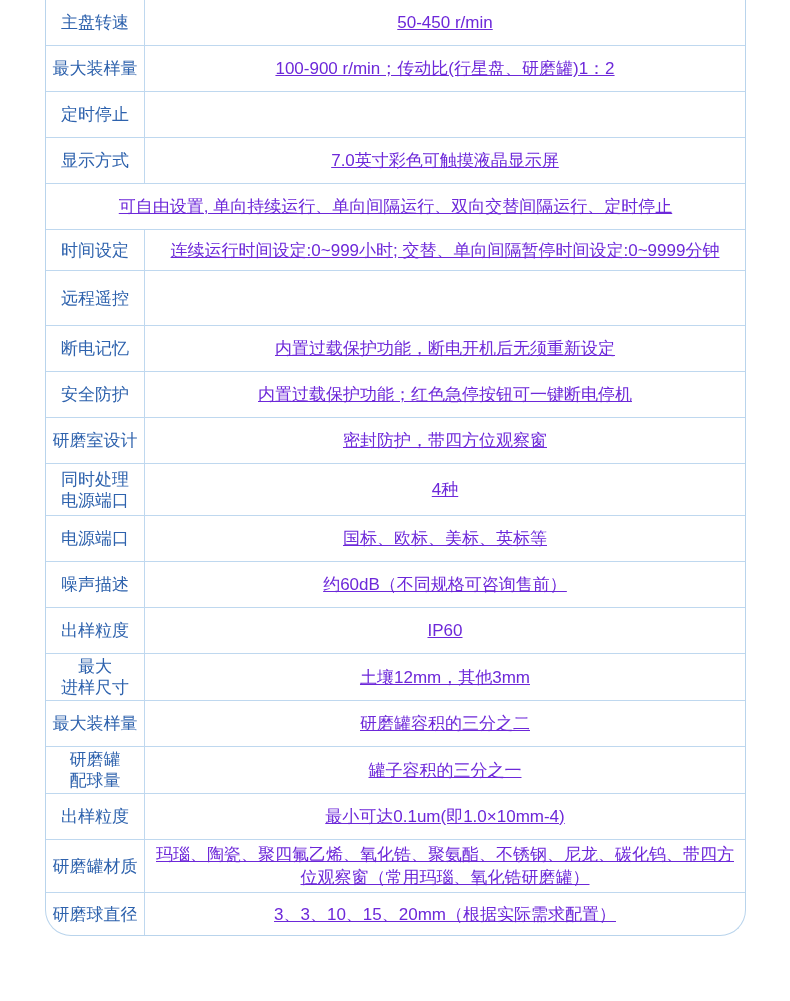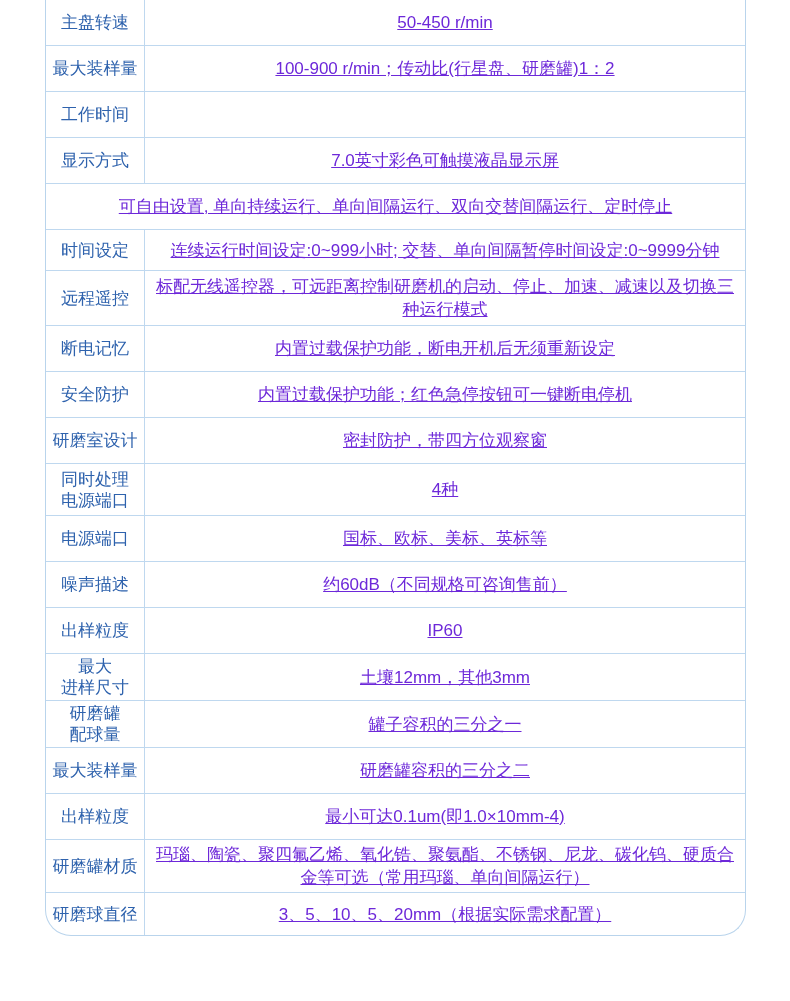--- a/index.html
+++ b/index.html
@@ -57,21 +57,21 @@
 
   <div class="row">
     <div class="label">
         <span>最大装样量</span>
       </div>
     <div class="value">100-900 r/min；传动比(行星盘、研磨罐)1：2</div>
   </div>
 
   <div class="row">
     <div class="label">
-        <span>工作时间</span>
+        <span>定时停止</span>
       </div>
   </div>
 
   <div class="row">
     <div class="label">
         <span>显示方式</span>
       </div>
     <div class="value">7.0英寸彩色可触摸液晶显示屏</div>
   </div>
 
@@ -83,21 +83,20 @@
     <div class="label">
         <span>时间设定</span>
       </div>
     <div class="value">连续运行时间设定:0~999小时; 交替、单向间隔暂停时间设定:0~9999分钟</div>
   </div>
 
   <div class="row h54">
     <div class="label">
         <span>远程遥控</span>
       </div>
-    <div class="value">标配无线遥控器，可远距离控制研磨机的启动、停止、加速、减速以及切换三种运行模式</div>
   </div>
 
   <div class="row">
     <div class="label">
         <span>断电记忆</span>
       </div>
     <div class="value">内置过载保护功能，断电开机后无须重新设定</div>
   </div>
 
   <div class="row">
@@ -146,48 +145,48 @@
   <div class="row">
     <div class="label">
       <span>最大</span>
       <span>进样尺寸</span>
     </div>
     <div class="value">土壤12mm，其他3mm</div>
   </div>
 
   <div class="row">
     <div class="label">
+        <span>最大装样量</span>
+      </div>
+    <div class="value">研磨罐容积的三分之二</div>
+  </div>
+
+  <div class="row">
+    <div class="label">
       <span>研磨罐</span>
       <span>配球量</span>
     </div>
     <div class="value">罐子容积的三分之一</div>
-  </div>
-
-  <div class="row">
-    <div class="label">
-        <span>最大装样量</span>
-      </div>
-    <div class="value">研磨罐容积的三分之二</div>
   </div>
 
   <div class="row">
     <div class="label">
         <span>出样粒度</span>
       </div>
     <div class="value">最小可达0.1um(即1.0×10mm-4)</div>
   </div>
 
   <div class="row h48">
     <div class="label">
         <span>研磨罐材质</span>
       </div>
-    <div class="value">玛瑙、陶瓷、聚四氟乙烯、氧化锆、聚氨酯、不锈钢、尼龙、碳化钨、硬质合金等可选（常用玛瑙、单向间隔运行）</div>
+    <div class="value">玛瑙、陶瓷、聚四氟乙烯、氧化锆、聚氨酯、不锈钢、尼龙、碳化钨、带四方位观察窗（常用玛瑙、氧化锆研磨罐）</div>
   </div>
 
 
   <div class="row h42">
     <div class="label">
         <span>研磨球直径</span>
       </div>
-    <div class="value">3、5、10、5、20mm（根据实际需求配置）</div>
+    <div class="value">3、3、10、15、20mm（根据实际需求配置）</div>
   </div>
 
 </div>
 
 </body></html>

